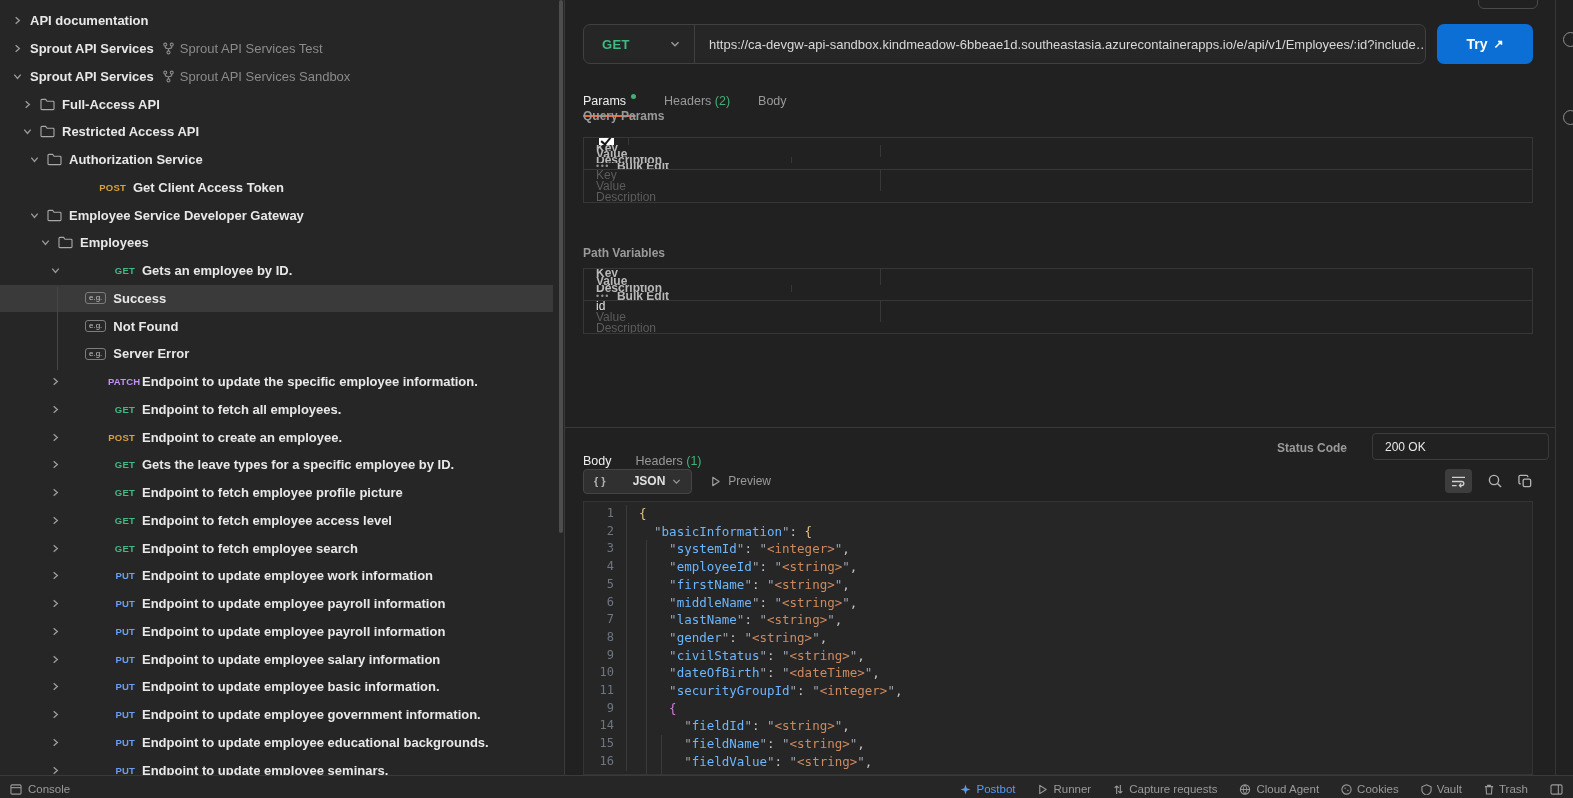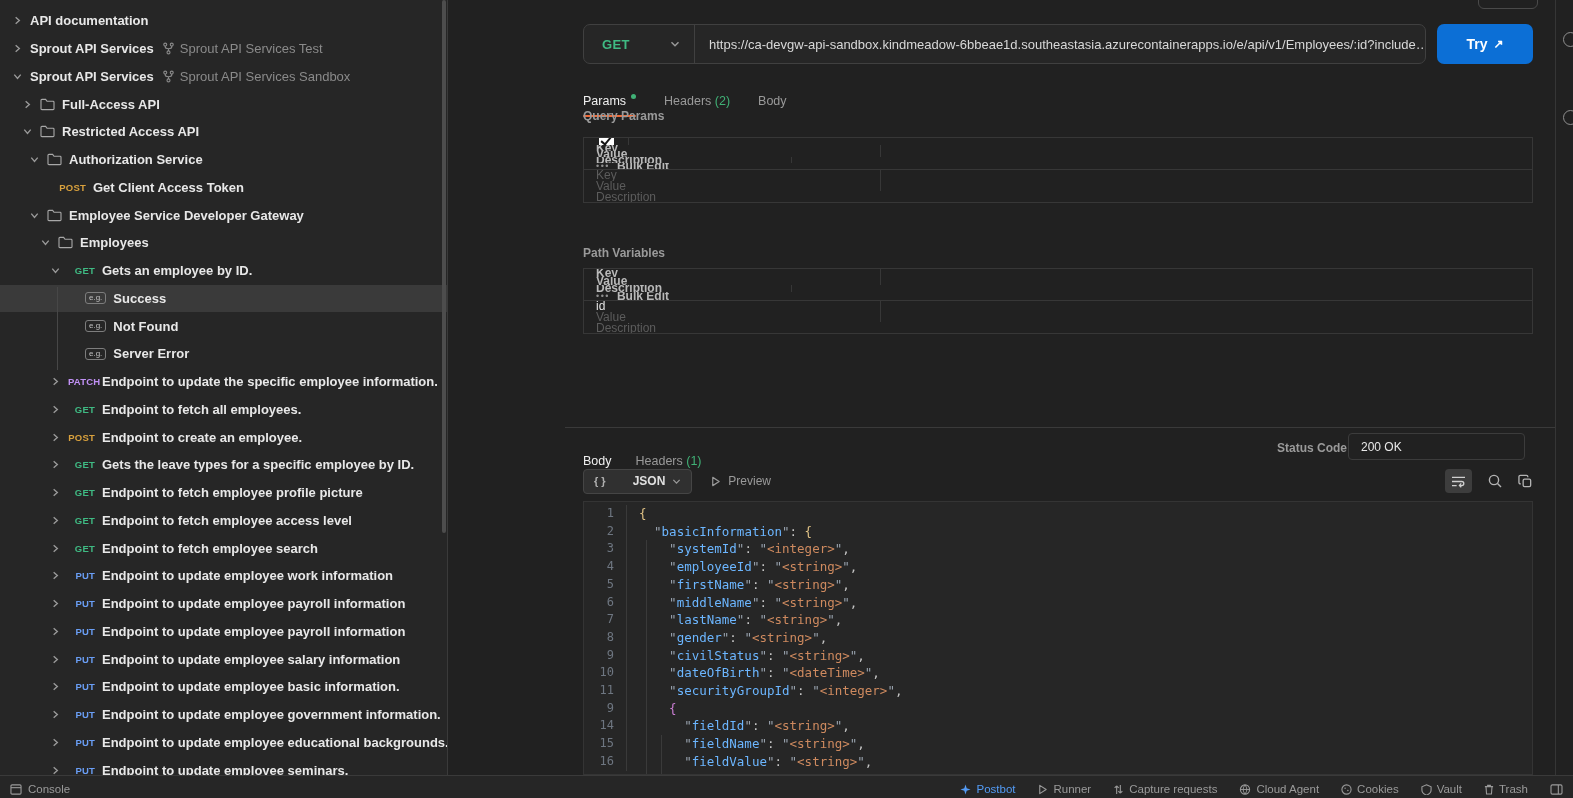--- a/index.html
+++ b/index.html
@@ -2,32 +2,32 @@
 <html style="--accent-orange: #ed6b3a; --try-blue: #0c6fd6; --green: #40b176; --method-get: #3fba83; --method-post: #d9a13d; --method-put: #6a9ef5; --method-patch: #c191f5; --json-key: #6cb6ff; --json-string: #ce8a5f; --selected-row: #3a3a3a;"><head>
 <meta charset="utf-8">
 <style>
   * { margin:0; padding:0; box-sizing:border-box; }
   html,body { width:1573px; height:798px; overflow:hidden; background:#212121;
     font-family:"Liberation Sans", sans-serif; }
   .icn { display:inline-flex; align-items:center; justify-content:center; flex:none; }
   .icn svg { display:block; }
 
   
-  .sidebar { position:absolute; left:0; top:0; width:448px; height:775px;
+  .sidebar { position:absolute; left:0; top:0; width:565px; height:775px;
     background:#262626; border-right:1px solid #3a3a3a; overflow:hidden; }
   .tree { position:absolute; left:0; top:7px; width:100%; }
   .tree-row { display:flex; align-items:center; height:27.75px; width:565px; white-space:nowrap; cursor:pointer; }
   .tree-row.selected { background:var(--selected-row,#3a3a3a); width:553px; }
   .lvl-0 { padding-left:12px; } .lvl-1 { padding-left:22px; } .lvl-2 { padding-left:29px; }
   .lvl-3 { padding-left:40px; } .lvl-4 { padding-left:50px; } .lvl-5 { padding-left:85px; }
   .tree-row .chev { color:#9a9a9a; margin-right:7px; }
   .chev-spacer { width:19px; flex:none; }
   .tree-row .folder { color:#a8a8a8; margin-right:7px; }
   .method { font-size:9.5px; font-weight:700; width:27px; text-align:right; margin-right:7px;
-    letter-spacing:.2px; flex:none; }
+    letter-spacing:.2px; flex:none;margin-left:40px; }
   .m-get { color:var(--method-get,#3fba83); } .m-post { color:var(--method-post,#d9a13d); }
   .m-put { color:var(--method-put,#6a9ef5); } .m-patch { color:var(--method-patch,#c191f5); }
   .eg-badge { border:1px solid #7d7d7d; border-radius:3px; color:#c0c0c0; font-size:8px;
     padding:1px 3px; margin-right:7px; line-height:1; flex:none; }
   .tree-label { font-size:13px; font-weight:600; color:#e8e8e8; }
   .env-label { font-size:13px; color:#8a8a8a; margin-left:5px; }
   .tree-row .fork { color:#8a8a8a; margin-left:8px; }
   .indent-guide { position:absolute; left:57px; top:287px; height:83px; width:1px; background:#474747; }
   .sb-scrollbar { position:absolute; right:1px; top:0; width:4px; height:533px; background:#4d4d4d; border-radius:2px; }
 
@@ -76,21 +76,21 @@
   .desc-suffix { color:#7d7d7d; margin-left:4px; }
   .dots { font-size:9px; letter-spacing:1.5px; color:#8f8f8f; font-weight:400; }
   .checkbox { width:15px; height:15px; background:#ffffff; border-radius:3px; position:relative; cursor:pointer; }
   .checkbox::after { content:""; position:absolute; left:4.5px; top:1.5px; width:4px; height:8px;
     border:solid #141414; border-width:0 2px 2px 0; transform:rotate(40deg); }
 
   
   .resp-panel { position:absolute; left:0; top:427px; width:990px; bottom:0; border-top:1px solid #3a3a3a; }
   .resp-tabs { position:absolute; left:18px; top:10px; gap:24px; display:flex; }
   .status-label { position:absolute; left:712px; top:13px; font-size:12px; font-weight:700; color:#9a9a9a; }
-  .status-box { position:absolute; left:783px; top:5px; width:177px; height:27px; border:1px solid #3c3c3c;
+  .status-box { position:absolute; left:807px; top:5px; width:177px; height:27px; border:1px solid #3c3c3c;
     border-radius:4px; display:flex; align-items:center; padding:0 12px; font-size:12px; color:#e8e8e8; }
   .resp-toolbar { position:absolute; left:18px; width:950px; top:40px; height:26px; display:flex; align-items:center; }
   .json-chip { display:flex; align-items:center; gap:7px; height:25px; padding:0 10px;
     background:#303030; border:1px solid #454545; border-radius:4px; cursor:pointer; }
   .json-chip .braces { font-size:11px; color:#b0b0b0; font-weight:700; }
   .json-chip .fmt { font-size:12px; color:#e0e0e0; font-weight:600;margin-left:20px; }
   .json-chip .chev { color:#9a9a9a; }
   .preview-btn { display:flex; align-items:center; gap:7px; margin-left:18px; color:#9a9a9a;
     font-size:12px; font-weight:400; cursor:pointer; }
   .tb-spacer { flex:1; }

